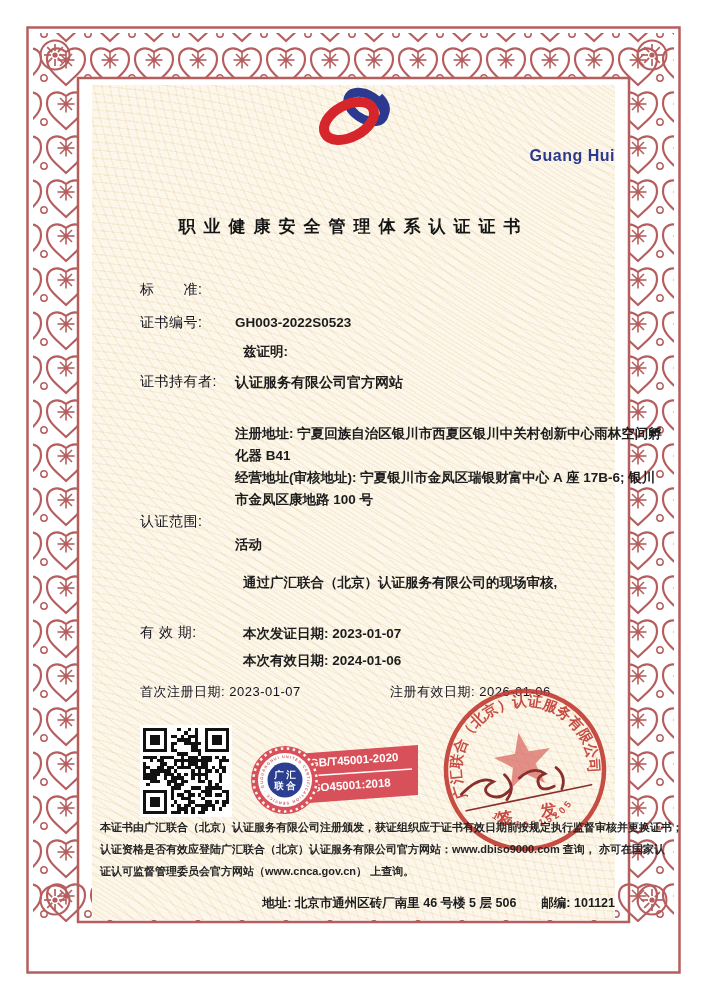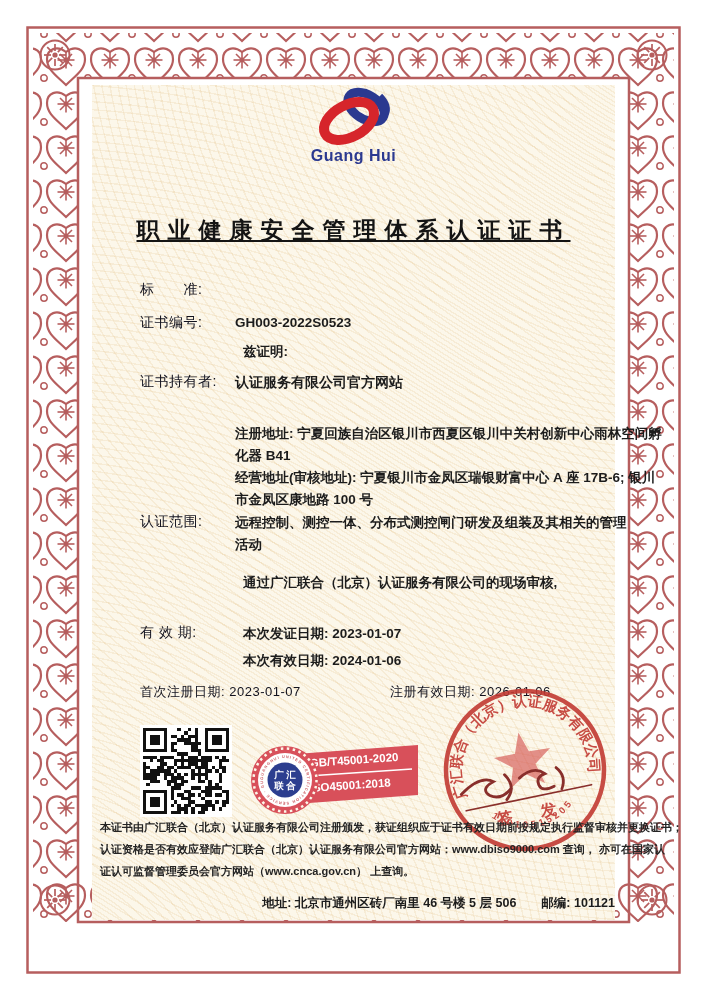--- a/index.html
+++ b/index.html
@@ -6,24 +6,24 @@
   .page{position:relative;width:707px;height:1000px;background:#ffffff;
         font-family:"Liberation Sans","DejaVu Sans",sans-serif;overflow:hidden;}
   .border-svg{position:absolute;left:0;top:0;width:707px;height:1000px;}
   .content{position:absolute;left:92px;top:85px;width:523px;height:835px;
     background:
       repeating-radial-gradient(circle at -12% 112%, rgba(226,191,132,.20) 0 1.4px, transparent 1.4px 8px),
       repeating-radial-gradient(circle at 112% -12%, rgba(226,191,132,.20) 0 1.4px, transparent 1.4px 8px),
       #fcf7ea;}
   .abs{position:absolute;white-space:nowrap;}
   .logo-wrap{position:absolute;left:0;top:2px;width:100%;text-align:center;}
-  .brand{position:absolute;left:0;top:62px;width:100%;text-align:center;
+  .brand{position:absolute;left:0;top:62px;width:100%;text-align:right;
          font-size:16px;font-weight:bold;color:#2b3990;letter-spacing:.5px;}
   .title{position:absolute;left:0;top:130px;width:100%;text-align:center;
-         font-size:23px;font-weight:bold;color:#141414;letter-spacing:8px;text-decoration:underline;}
+         font-size:17px;font-weight:bold;color:#141414;letter-spacing:8px;}
   .lbl{font-size:14px;font-weight:normal;color:#12121e;letter-spacing:.5px;}
   .val{font-size:13.5px;font-weight:bold;color:#1c1c1c;}
   .qr{position:absolute;left:48px;top:640px;width:92px;height:92px;background:#fff;padding:3px;box-sizing:border-box;}
   .badge{position:absolute;left:156px;top:653px;width:182px;height:84px;}
   .seal{position:absolute;left:346px;top:598px;width:174px;height:174px;opacity:.9;}
   .foot{position:absolute;left:8px;width:508px;font-size:11px;font-weight:bold;color:#242424;line-height:15px;white-space:nowrap;}
   .addr{position:absolute;left:0;top:810px;width:100%;text-align:right;font-size:12.5px;font-weight:bold;color:#1c1c1c;}
 </style>
 </head>
 <body>
@@ -97,21 +97,20 @@
 
     <div class="abs lbl" style="left:48px;top:288px">证书持有者:</div>
     <div class="abs val" style="left:143px;top:289px;font-size:14px">认证服务有限公司官方网站</div>
 
     <div class="abs val" style="left:143px;top:340px">注册地址: 宁夏回族自治区银川市西夏区银川中关村创新中心雨林空间孵</div>
     <div class="abs val" style="left:143px;top:362px">化器 B41</div>
     <div class="abs val" style="left:143px;top:384px">经营地址(审核地址): 宁夏银川市金凤区瑞银财富中心 A 座 17B-6; 银川</div>
     <div class="abs val" style="left:143px;top:406px">市金凤区康地路 100 号</div>
 
     <div class="abs lbl" style="left:48px;top:428px">认证范围:</div>
-    <div class="abs val" style="left:143px;top:429px">远程控制、测控一体、分布式测控闸门研发及组装及其相关的管理</div>
     <div class="abs val" style="left:143px;top:451px">活动</div>
 
     <div class="abs val" style="left:151px;top:489px">通过广汇联合（北京）认证服务有限公司的现场审核,</div>
 
     <div class="abs lbl" style="left:48px;top:539px">有 效 期:</div>
     <div class="abs val" style="left:151px;top:540px">本次发证日期: 2023-01-07</div>
     <div class="abs val" style="left:151px;top:567px">本次有效日期: 2024-01-06</div>
 
     <div class="abs lbl" style="left:48px;top:598px;font-size:13px">首次注册日期:  2023-01-07</div>
     <div class="abs lbl" style="left:298px;top:598px;font-size:13px">注册有效日期: 2026-01-06</div>

